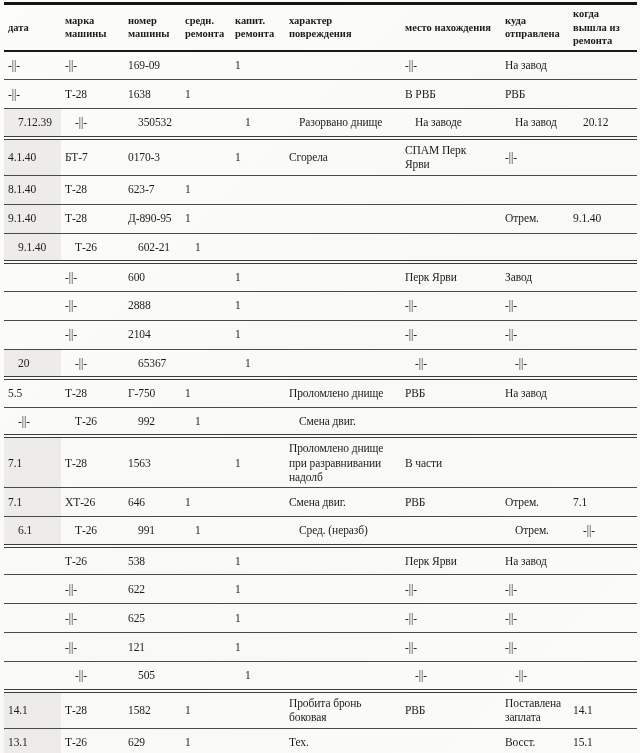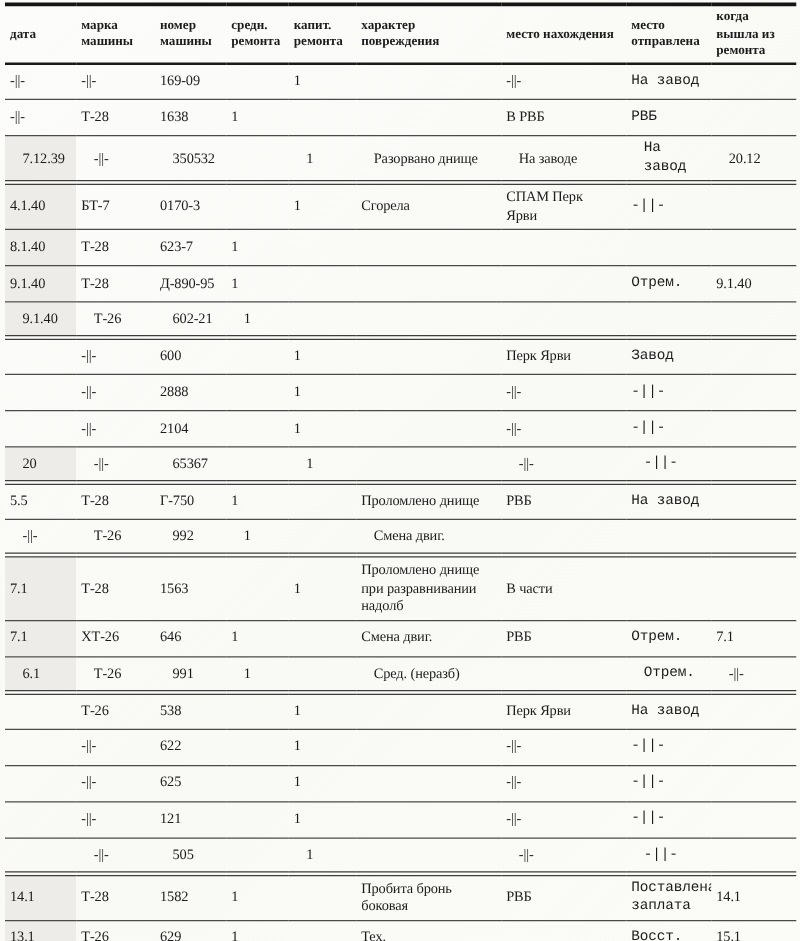--- a/index.html
+++ b/index.html
@@ -48,21 +48,21 @@
     font-size: 11.5px;
     vertical-align: middle;
     padding: 3px 6px 3px 4px;
     line-height: 1.25;
     border-bottom: 1px solid #4a4a4a;
     overflow: hidden;
     letter-spacing: -0.1px;
   }
   td.col-location { padding-right: 26px; }
   td.col-damage   { padding-right: 14px; margin-left: 28px; }
-  td.col-sent     { padding-right: 8px; font-family: Liberation Mono, monospace; }
+  td.col-sent     { padding-right: 8px; }
   tr.group-end td { border-bottom: 4px double #3d3d3d; padding-left: 14px; }
   td.shaded { background: #ececе8; background: #edece8; }
   tbody tr:last-child td { border-bottom: none; }
 </style>
 </head>
 <body>
 
 <div class="page">
   <table class="repair-table">
     <colgroup>
@@ -78,21 +78,21 @@
     </colgroup>
     <thead>
       <tr>
         <th>дата</th>
         <th>марка машины</th>
         <th>номер машины</th>
         <th>средн. ремонта</th>
         <th>капит. ремонта</th>
         <th>характер повреждения</th>
         <th>место нахождения</th>
-        <th>место отправлена</th>
+        <th>куда отправлена</th>
         <th>когда вышла из ремонта</th>
       </tr>
     </thead>
     <tbody id="table-body">
         <tr>
           <td class="col-date">-||-</td>
           <td class="col-brand">-||-</td>
           <td class="col-number">169-09</td>
           <td class="col-medium"></td>
           <td class="col-capital">1</td>

